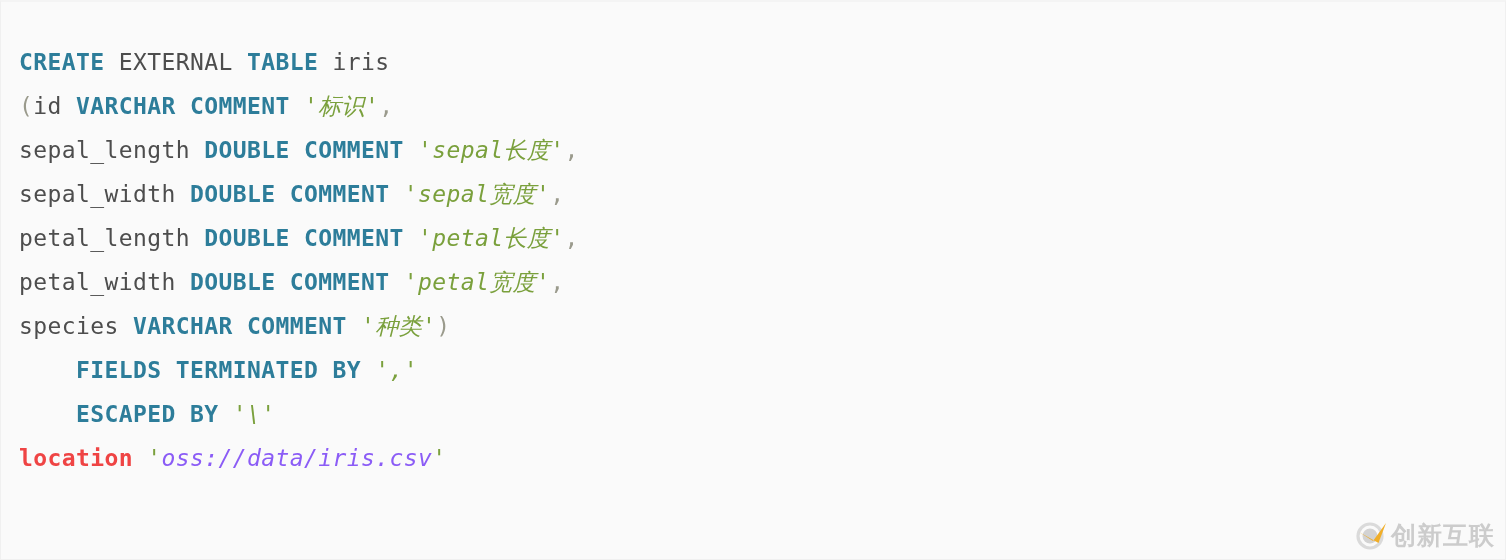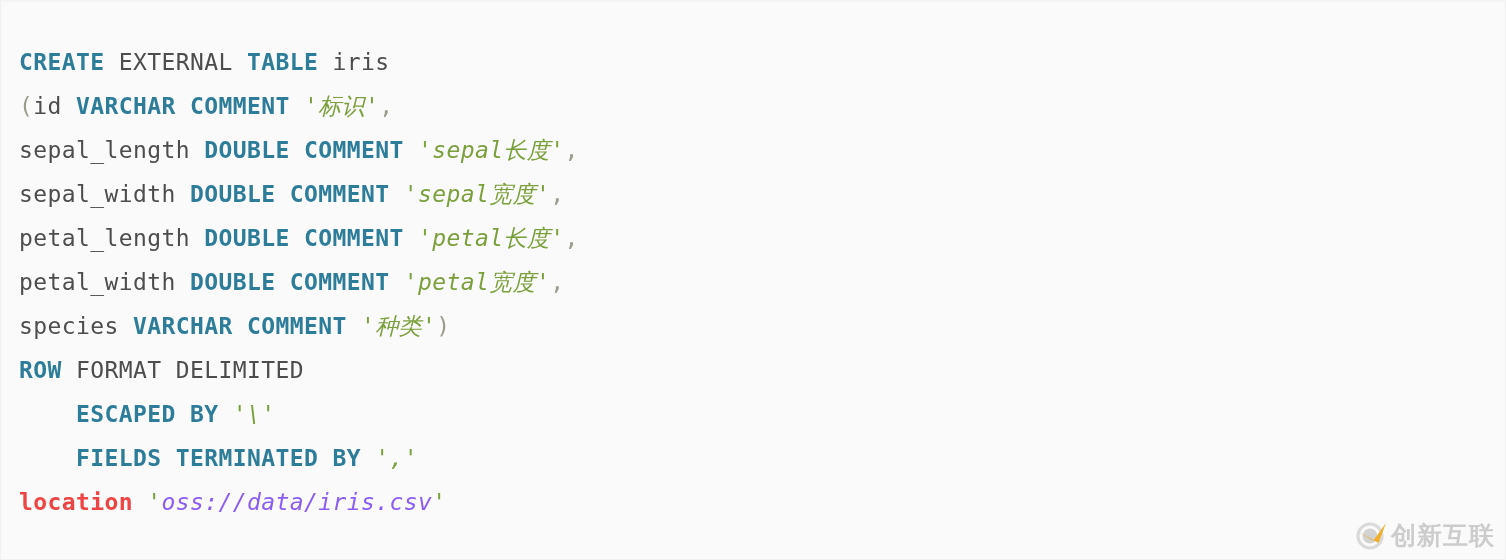--- a/index.html
+++ b/index.html
@@ -68,23 +68,22 @@
 <div id="code-block">
 
   <div class="code-body">
       <div class="code-line"><span class="tok-kw">CREATE</span><span class="tok-plain"> </span><span class="tok-plain">EXTERNAL</span><span class="tok-plain"> </span><span class="tok-kw">TABLE</span><span class="tok-plain"> iris</span></div>
       <div class="code-line"><span class="tok-punct">(</span><span class="tok-plain">id </span><span class="tok-kw">VARCHAR</span><span class="tok-plain"> </span><span class="tok-kw">COMMENT</span><span class="tok-plain"> </span><span class="tok-str">'标识'</span><span class="tok-punct">,</span></div>
       <div class="code-line"><span class="tok-plain">sepal_length </span><span class="tok-kw">DOUBLE</span><span class="tok-plain"> </span><span class="tok-kw">COMMENT</span><span class="tok-plain"> </span><span class="tok-str">'sepal长度'</span><span class="tok-punct">,</span></div>
       <div class="code-line"><span class="tok-plain">sepal_width </span><span class="tok-kw">DOUBLE</span><span class="tok-plain"> </span><span class="tok-kw">COMMENT</span><span class="tok-plain"> </span><span class="tok-str">'sepal宽度'</span><span class="tok-punct">,</span></div>
       <div class="code-line"><span class="tok-plain">petal_length </span><span class="tok-kw">DOUBLE</span><span class="tok-plain"> </span><span class="tok-kw">COMMENT</span><span class="tok-plain"> </span><span class="tok-str">'petal长度'</span><span class="tok-punct">,</span></div>
       <div class="code-line"><span class="tok-plain">petal_width </span><span class="tok-kw">DOUBLE</span><span class="tok-plain"> </span><span class="tok-kw">COMMENT</span><span class="tok-plain"> </span><span class="tok-str">'petal宽度'</span><span class="tok-punct">,</span></div>
       <div class="code-line"><span class="tok-plain">species </span><span class="tok-kw">VARCHAR</span><span class="tok-plain"> </span><span class="tok-kw">COMMENT</span><span class="tok-plain"> </span><span class="tok-str">'种类'</span><span class="tok-punct">)</span></div>
-      <div class="code-line"><span class="tok-kw">ROW</span><span class="tok-plain"> FORMAT DELIMITED</span></div>
+      <div class="code-line"><span>    </span><span class="tok-kw">FIELDS TERMINATED BY</span><span class="tok-plain"> </span><span class="tok-str">','</span></div>
       <div class="code-line"><span>    </span><span class="tok-kw">ESCAPED BY</span><span class="tok-plain"> </span><span class="tok-str">'\'</span></div>
-      <div class="code-line"><span>    </span><span class="tok-kw">FIELDS TERMINATED BY</span><span class="tok-plain"> </span><span class="tok-str">','</span></div>
       <div class="code-line"><span class="tok-fn">location</span><span class="tok-plain"> </span><span class="tok-str">'</span><span class="tok-strplain">oss://data/iris.csv</span><span class="tok-str">'</span></div>
     </div>
 
   <div id="watermark">
     <span class="wm-logo">
       <svg viewBox="0 0 34 34" width="34" height="34" aria-hidden="true">
         <circle cx="15" cy="17" r="12" fill="none" stroke="#d8d8d8" stroke-width="3.2"></circle>
         <circle cx="15" cy="17" r="7.5" fill="#d0d0d0"></circle>
         <path d="M4 13 L18 22 L31 4 L23.5 24 Z" fill="#f0a818"></path>
       </svg>

